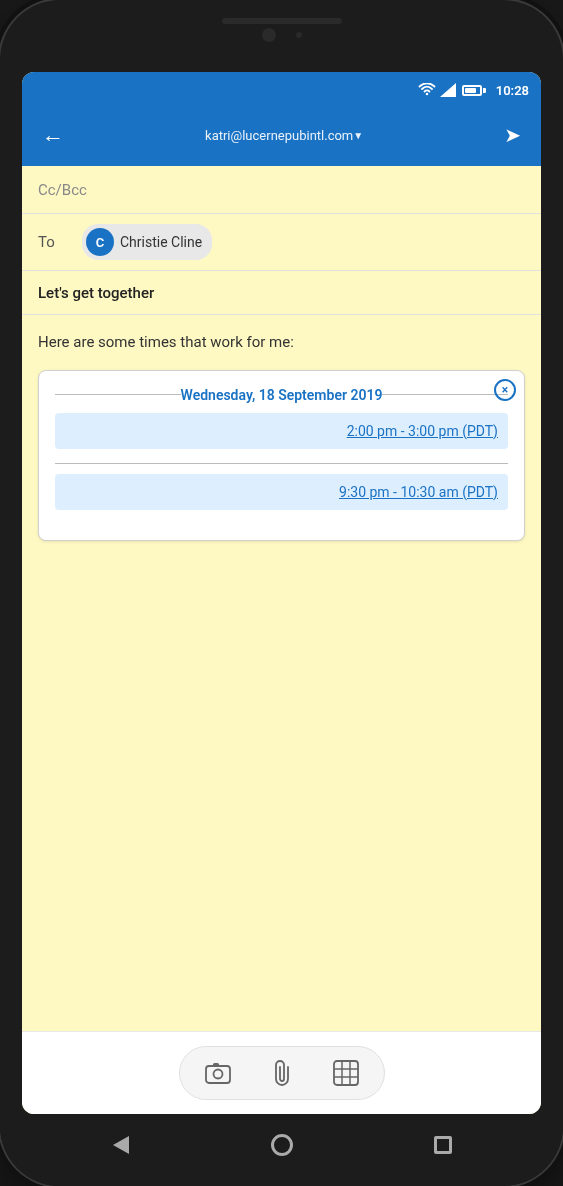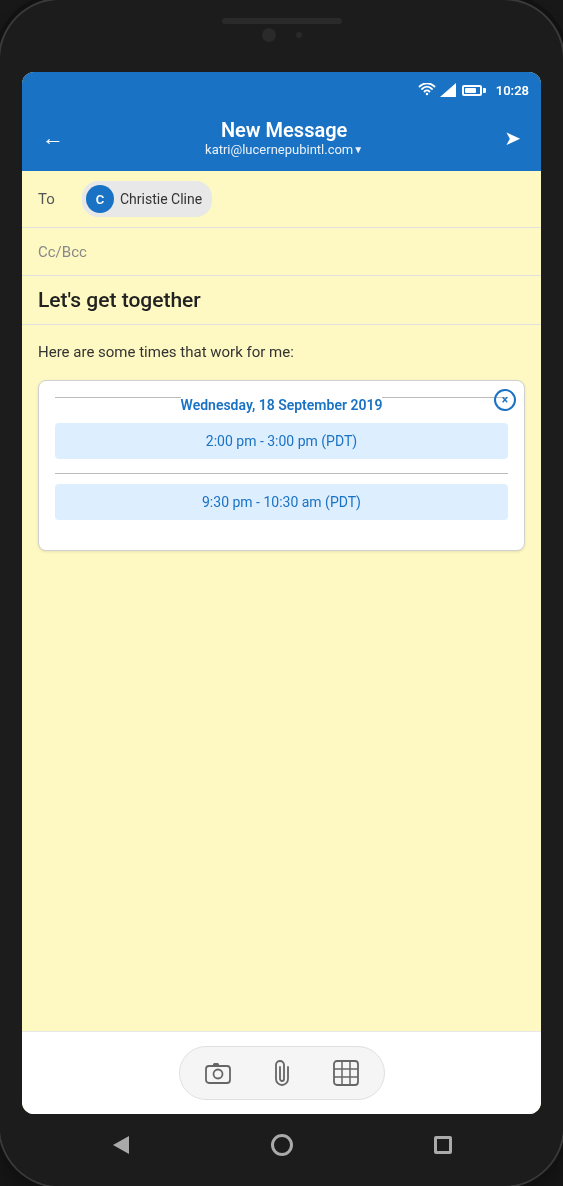--- a/index.html
+++ b/index.html
@@ -231,21 +231,21 @@
       font-size: 15px;
     }
 
     .subject-row {
       padding: 12px 16px;
       border-bottom: 1px solid #e0e0e0;
     }
 
     .subject-text {
       color: #222;
-      font-size: 21px;
+      font-size: 15px;
       font-weight: 500;
       margin-top: 24px;
     }
 
     
     .email-body {
       flex: 1;
       padding: 16px;
       overflow-y: auto;
       position: relative;
@@ -280,44 +280,46 @@
       display: flex;
       align-items: center;
       justify-content: center;
       font-size: 12px;
       cursor: pointer;
       font-weight: 700;
     }
 
     .date-header {
       display: flex;
+      align-items: center;
       margin-bottom: 10px;
     }
 
     .date-line {
       flex: 1;
       height: 1px;
       background: #bbb;
     }
 
     .date-label {
       color: #1a72c4;
       font-size: 14px;
       font-weight: 600;
       text-align: center;
     }
 
     .time-slot {
       background: #ddeeff;
       border-radius: 4px;
       padding: 10px;
-      text-align: center;
+      text-align: right;
       color: #1a72c4;
       font-size: 14px;
       margin-bottom: 14px;
+      text-decoration: underline;
     }
 
     .made-easy {
       text-align: center;
       color: #aaa;
       font-size: 13px;
       margin-top: 8px;
     }
 
     
@@ -439,41 +441,40 @@
           </div>
           <div class="battery-tip"></div>
         </div>
         <span class="time">10:28</span>
       </div>
     </div>
 
     <div class="app-header">
       <div class="header-back">←</div>
       <div class="header-center">
-        <div class="header-title">New Message</div>
         <div class="header-subtitle">
           <span>katri@lucernepubintl.com</span>
           <span class="chevron">▼</span>
         </div>
       </div>
       <div class="header-send">➤</div>
     </div>
 
     <div class="email-form">
+
+      <div class="form-row">
+        <span class="cc-bcc-label">Cc/Bcc</span>
+      </div>
 
       <div class="form-row">
         <span class="form-label">To</span>
         <div class="recipient-chip">
           <div class="recipient-avatar">C</div>
           <span class="recipient-name">Christie Cline</span>
         </div>
-      </div>
-
-      <div class="form-row">
-        <span class="cc-bcc-label">Cc/Bcc</span>
       </div>
 
       <div class="subject-row">
         <span class="subject-text">Let's get together</span>
       </div>
 
       <div class="email-body">
         <p class="body-text">Here are some times that work for me:</p>
 
         <div class="calendar-card">

